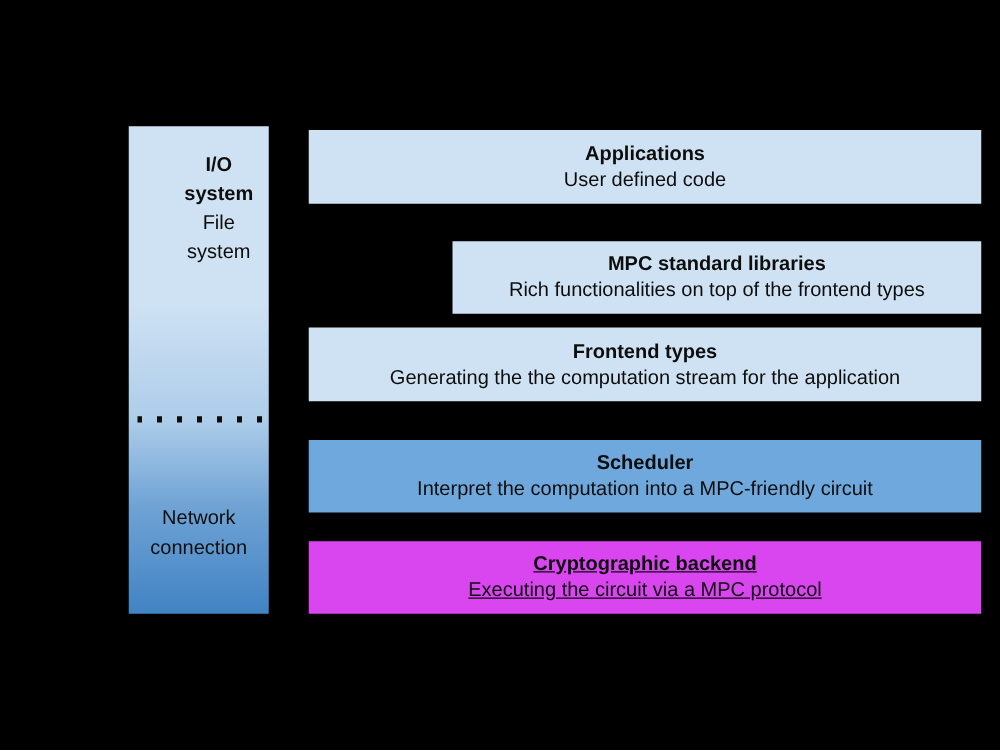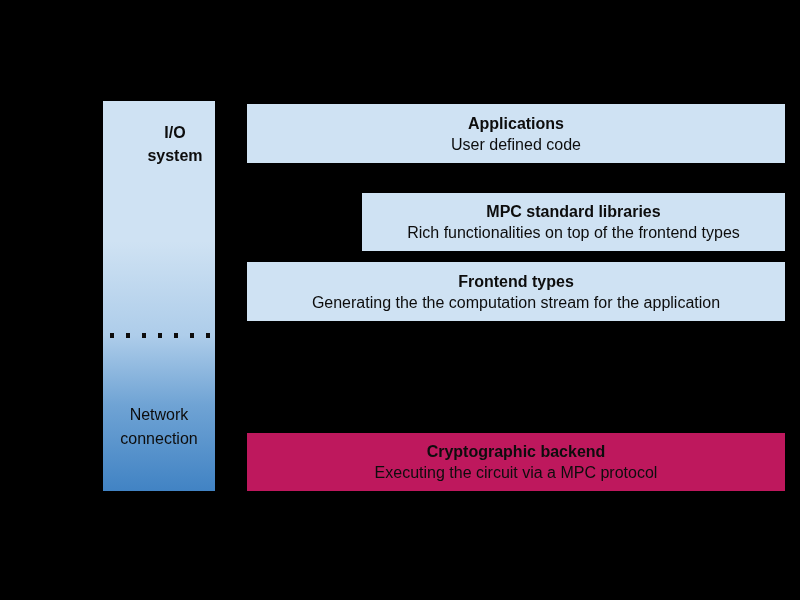--- a/index.html
+++ b/index.html
@@ -73,49 +73,54 @@
     align-items: center;
     text-align: center;
     font-size: 16px;
     line-height: 21px;
   }
   .layer .title { font-weight: bold; }
   .layer-applications { top: 91px; height: 59px; background: #cfe2f3; margin-top: 13px; }
   .layer-mpc-libs     { top: 183px; left: 362px; width: 423px; background: #cfe2f3; margin-top: 10px; }
   .layer-frontend     { top: 262px; height: 59px; background: #cfe2f3; text-align: center; }
   .layer-scheduler    { top: 352px; background: #6fa8dc; }
-  .layer-backend      { top: 433px; background: #be185d; }
+  .layer-backend      { top: 433px; background: #d946ef; text-decoration: underline; }
 </style>
 </head>
 <body>
 
 <div class="stage">
 
   <div class="io-col">
     <div class="io-top">
       <div class="bold">I/O system</div>
+      <div>File system</div>
     </div>
     <div class="io-dots"></div>
     <div class="io-bottom">Network connection</div>
   </div>
 
   <div class="layer layer-applications">
     <div class="title">Applications</div>
     <div class="subtitle">User defined code</div>
   </div>
 
   <div class="layer layer-mpc-libs">
     <div class="title">MPC standard libraries</div>
     <div class="subtitle">Rich functionalities on top of the frontend types</div>
   </div>
 
   <div class="layer layer-frontend">
     <div class="title">Frontend types</div>
     <div class="subtitle">Generating the the computation stream for the application</div>
   </div>
 
+  <div class="layer layer-scheduler">
+    <div class="title">Scheduler</div>
+    <div class="subtitle">Interpret the computation into a MPC-friendly circuit</div>
+  </div>
 
   <div class="layer layer-backend">
     <div class="title">Cryptographic backend</div>
     <div class="subtitle">Executing the circuit via a MPC protocol</div>
   </div>
 
 </div>
 
 </body></html>

